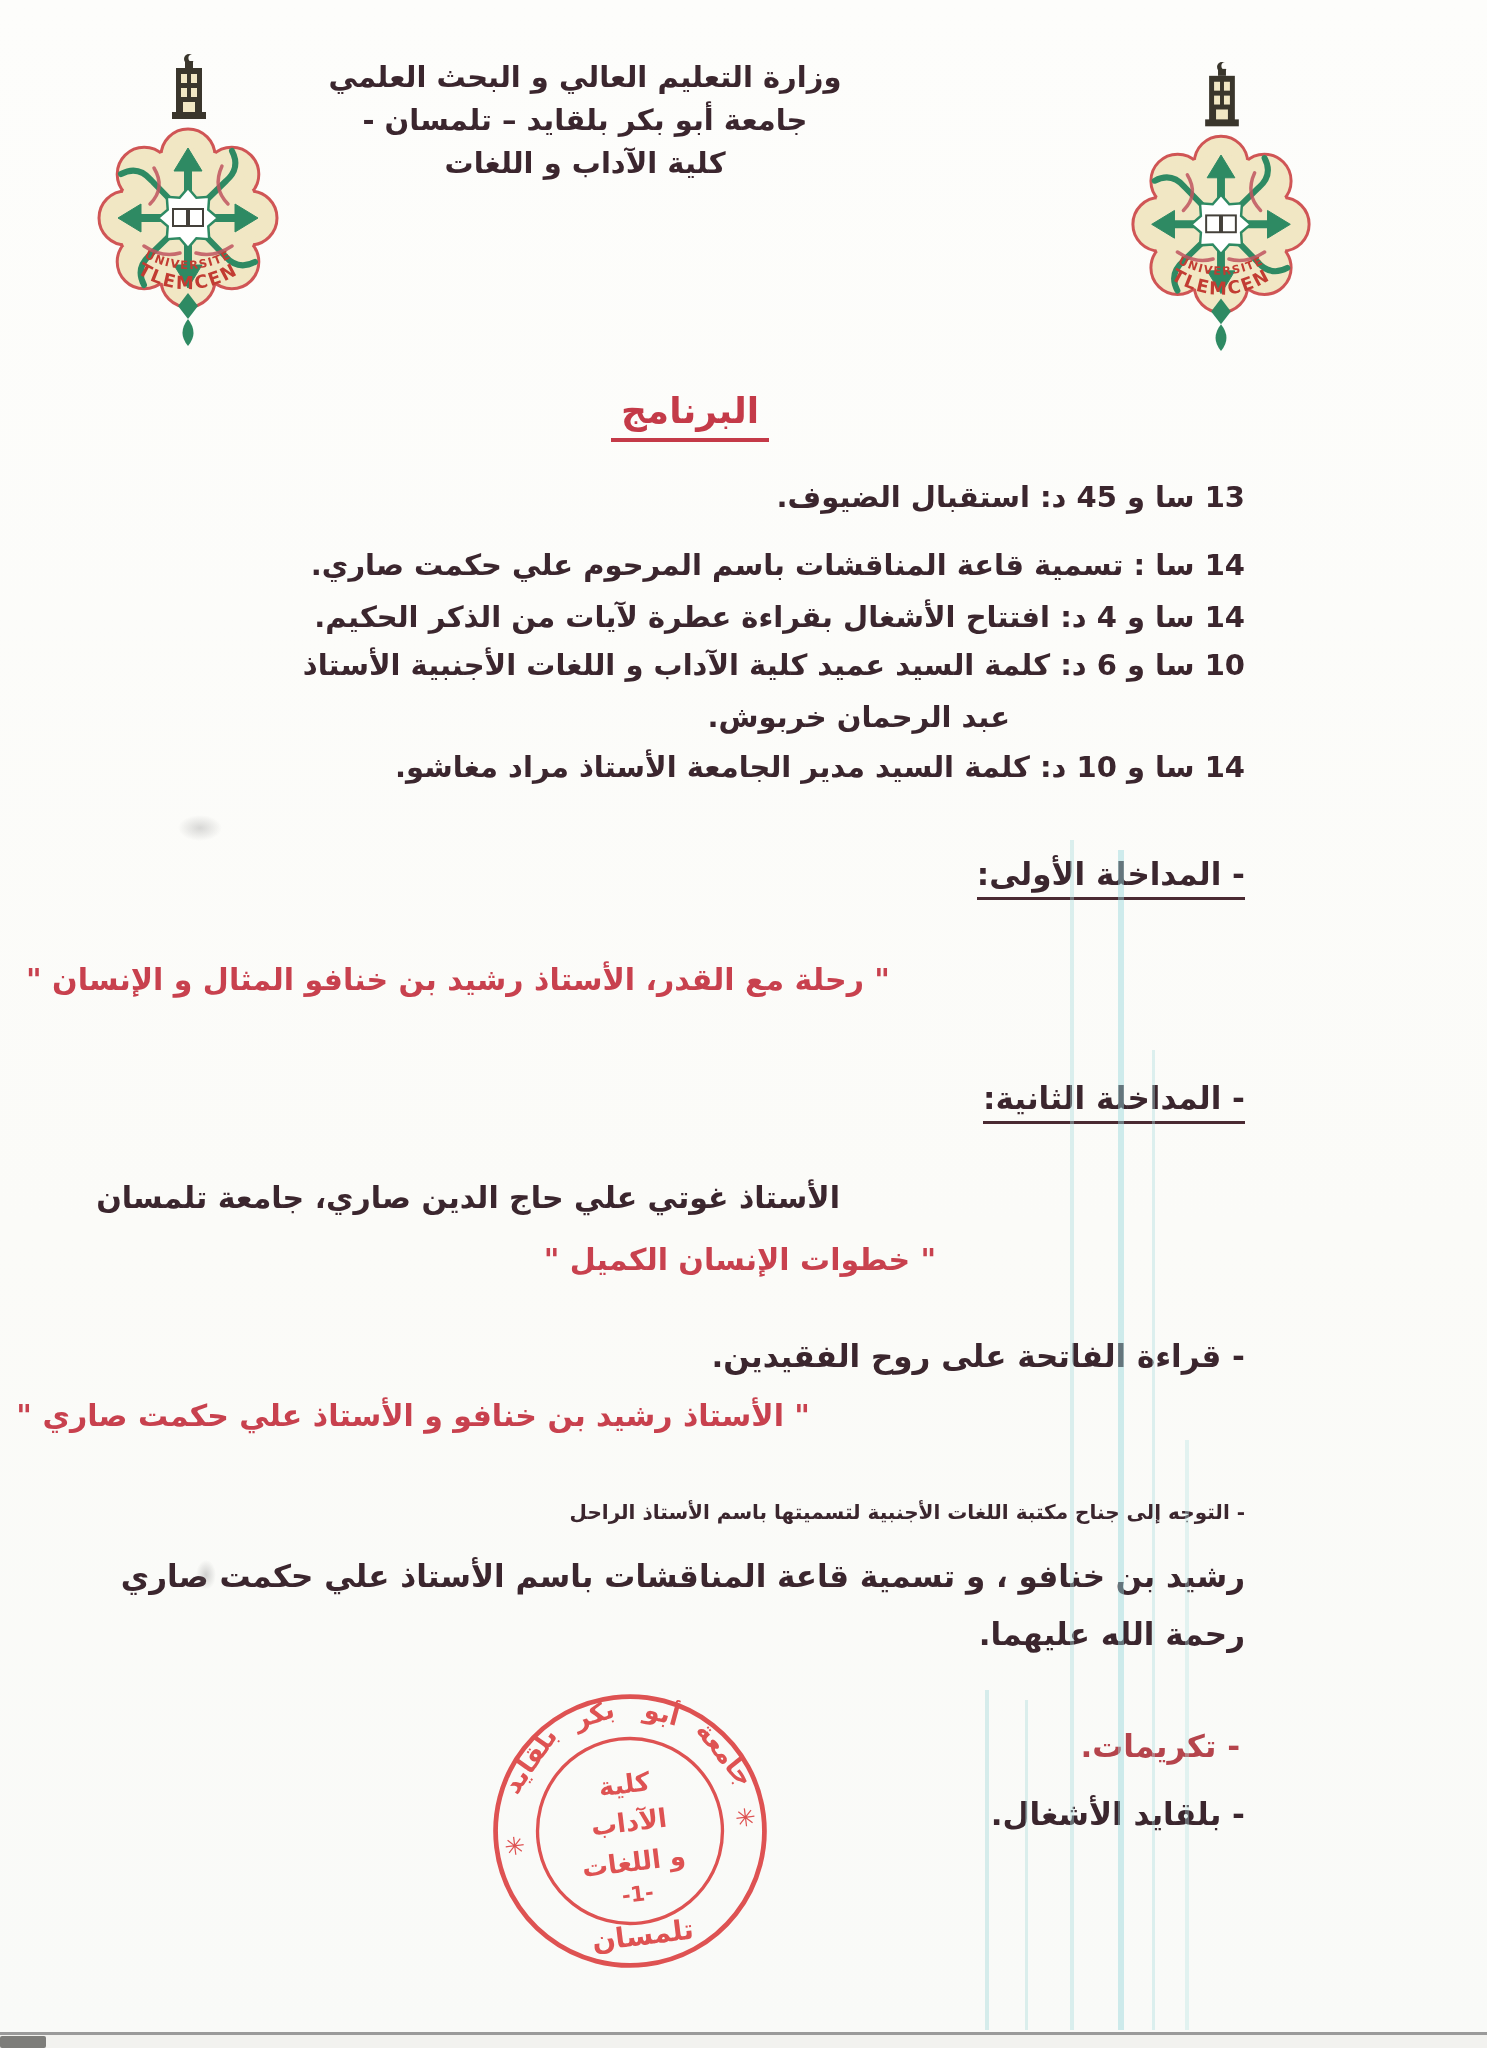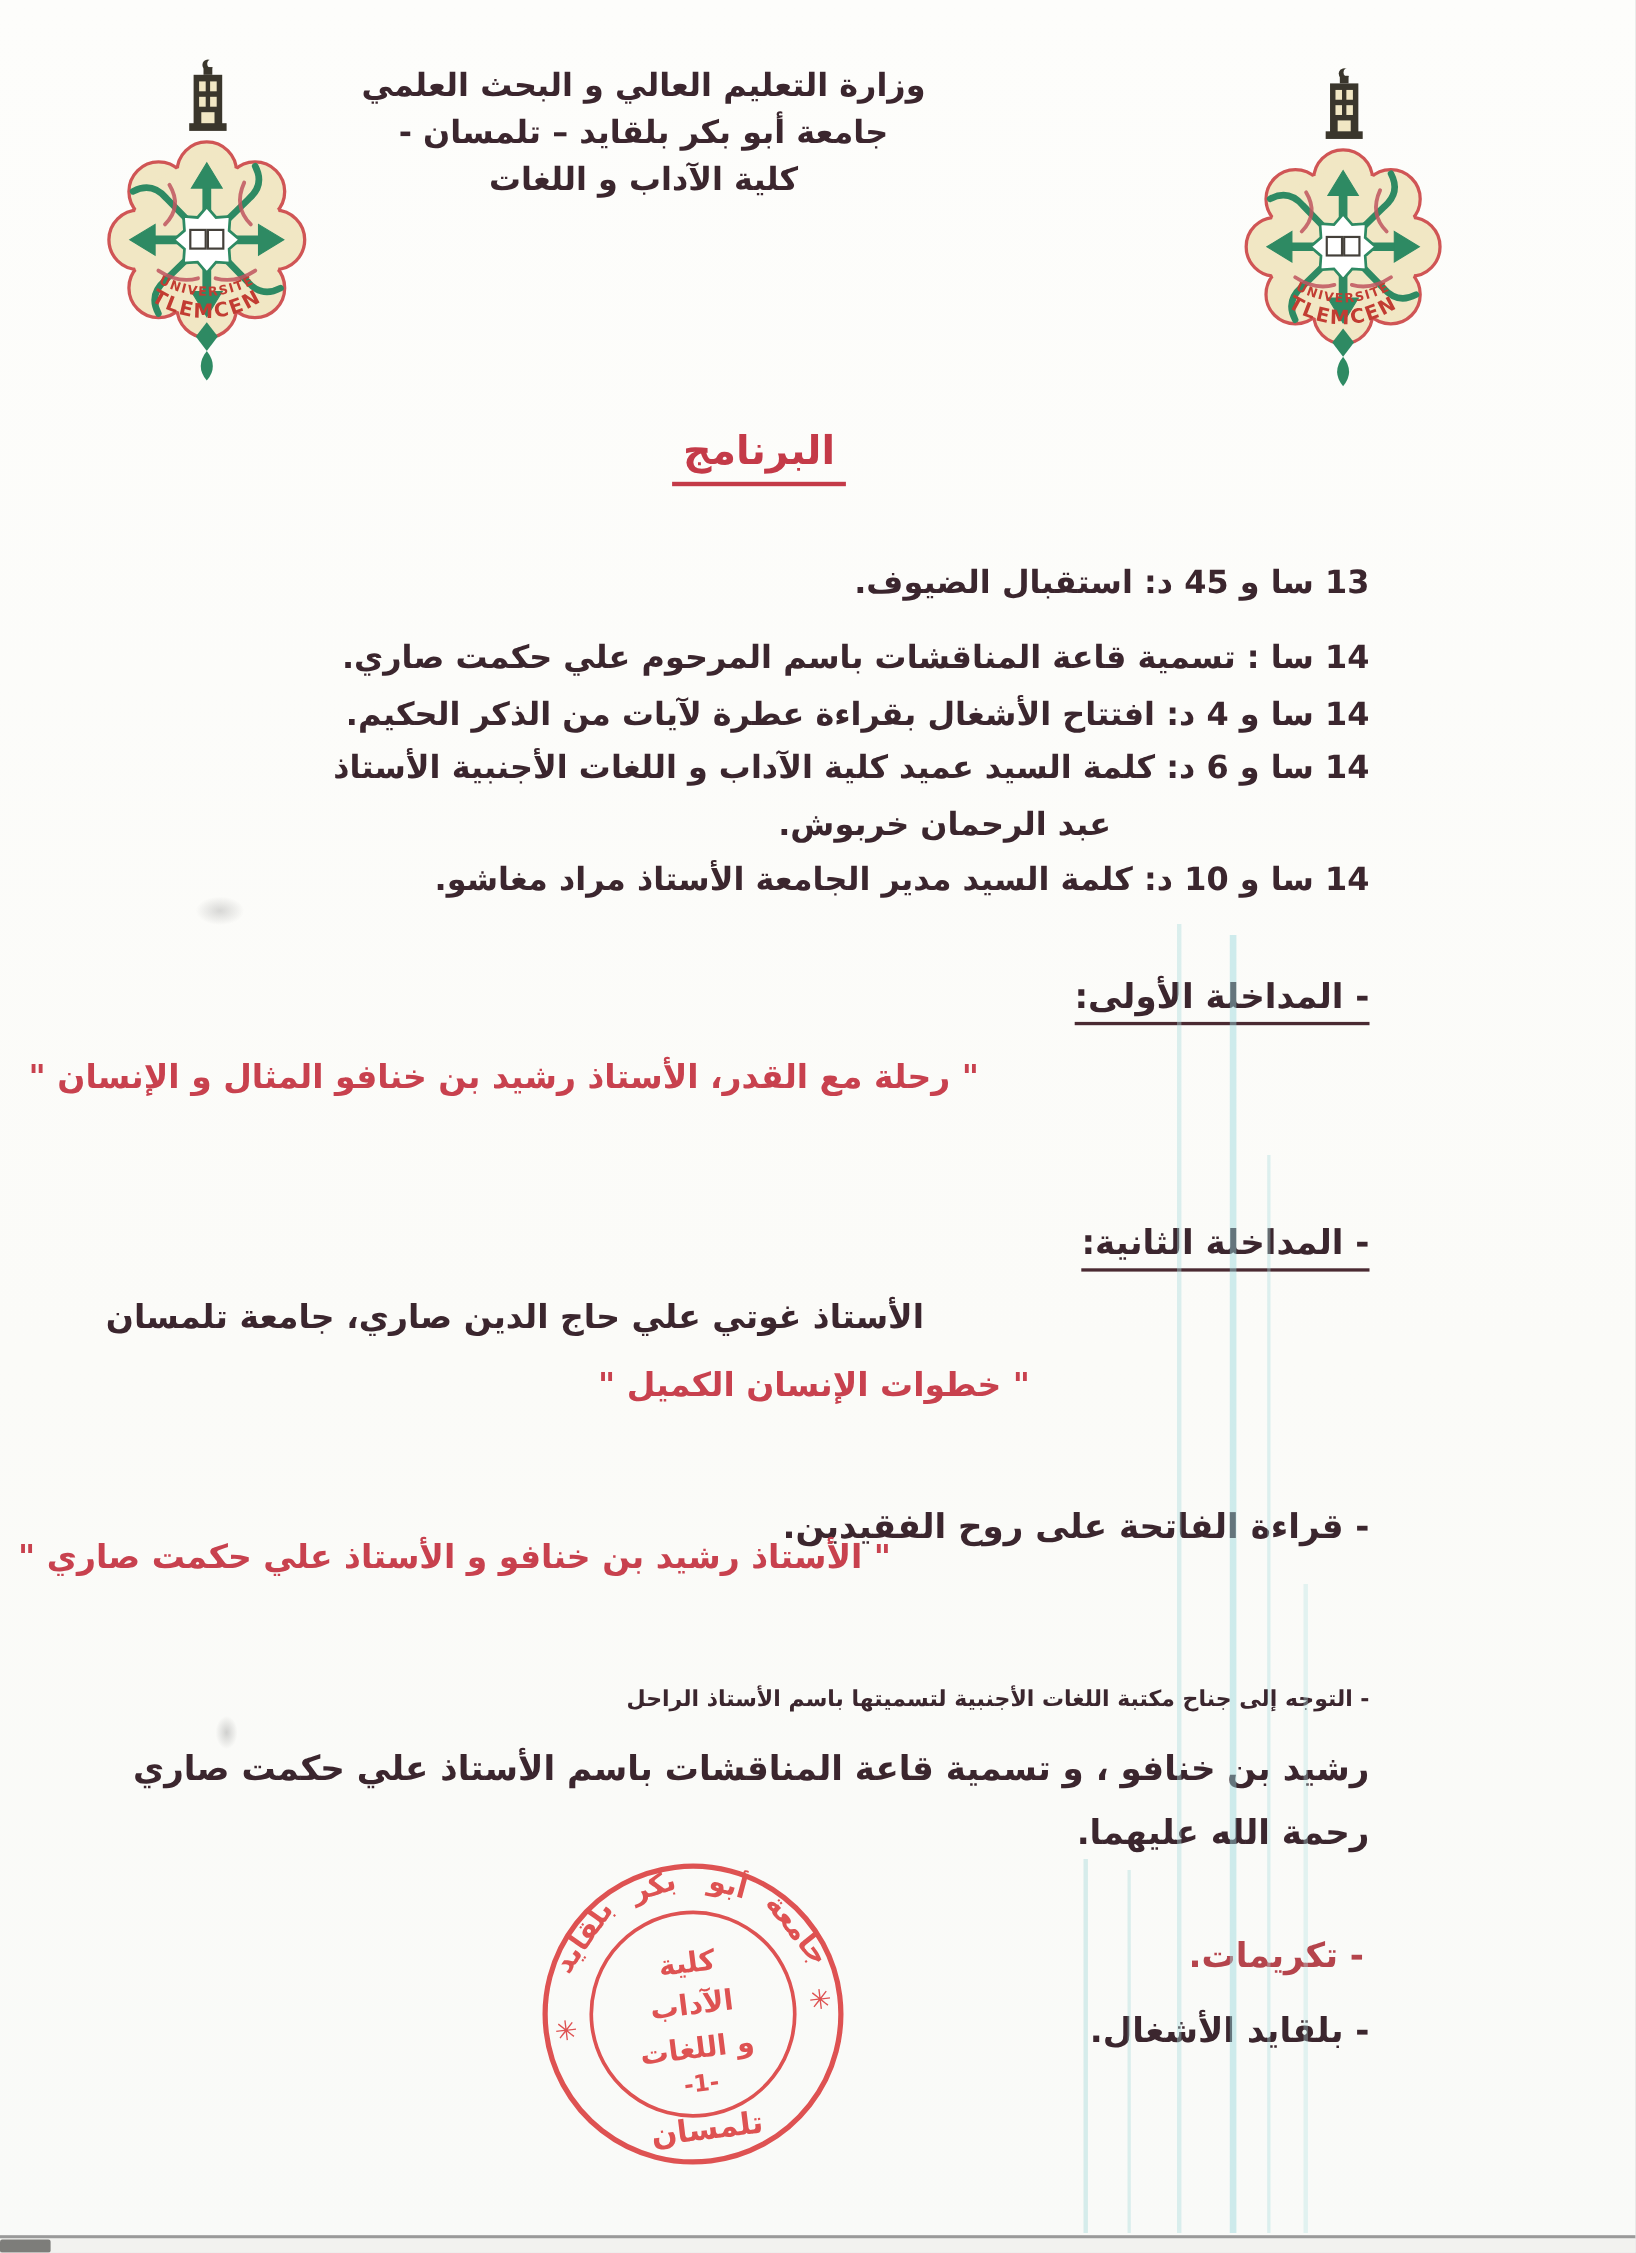--- a/index.html
+++ b/index.html
@@ -10,21 +10,21 @@
     background:linear-gradient(180deg,#fdfdfb 0%,#fbfbf8 60%,#f9faf8 100%);
     overflow:hidden;
     font-family:"DejaVu Sans", sans-serif;
   }
   .abs{position:absolute;}
   .ar{direction:rtl;unicode-bidi:plaintext;}
   .body-text{color:#3b262e;font-weight:bold;}
   .red-text{color:#c8414e;font-weight:bold;}
   .nowrap{white-space:nowrap;}
   .center{text-align:center;}
-  .right{text-align:right;margin-top:32px;}
+  .right{text-align:right;}
 
   .header-block{left:270px;top:56px;width:630px;text-align:center;
     font-size:29px;line-height:42px;}
   .header-line{margin-bottom:1px;}
 
   .doc-title{left:585px;top:390px;width:210px;text-align:center;}
   .doc-title span{display:inline-block;color:#c43a48;font-weight:bold;font-size:36px;
     border-bottom:4px solid #c43a48;padding:0 10px 7px 10px;}
 
   .program-item{right:242px;font-size:29px;}
@@ -191,21 +191,21 @@
     <div class="header-line">كلية الآداب و اللغات</div>
   </div>
 
   <div class="abs doc-title ar">
     <span>البرنامج</span>
   </div>
 
   <div class="abs ar body-text right nowrap program-item" style="top:480px;">13 سا و 45 د:  استقبال الضيوف.</div>
   <div class="abs ar body-text right nowrap program-item" style="top:548px;">14 سا : تسمية قاعة المناقشات باسم المرحوم علي حكمت صاري.</div>
   <div class="abs ar body-text right nowrap program-item" style="top:600px;">14 سا و 4 د: افتتاح الأشغال بقراءة عطرة لآيات من الذكر الحكيم.</div>
-  <div class="abs ar body-text right nowrap program-item" style="top:648px;">14 سا و 6 د: كلمة السيد عميد كلية الآداب و اللغات الأجنبية الأستاذ</div>
+  <div class="abs ar body-text right nowrap program-item" style="top:648px;">10 سا و 6 د: كلمة السيد عميد كلية الآداب و اللغات الأجنبية الأستاذ</div>
   <div class="abs ar body-text right nowrap" style="top:700px;right:477px;font-size:29px;">عبد الرحمان خربوش.</div>
   <div class="abs ar body-text right nowrap program-item" style="top:750px;">14 سا و 10 د: كلمة السيد مدير الجامعة الأستاذ مراد مغاشو.</div>
 
   <div class="abs ar body-text right nowrap section-heading" style="top:856px;right:242px;">
     <span>- المداخلة الأولى:</span>
   </div>
   <div class="abs ar red-text center nowrap quote" style="top:962px;left:210px;width:680px;">" رحلة مع القدر، الأستاذ رشيد بن خنافو المثال و الإنسان "</div>
 
   <div class="abs ar body-text right nowrap section-heading" style="top:1080px;right:242px;">
     <span>- المداخلة الثانية:</span>

